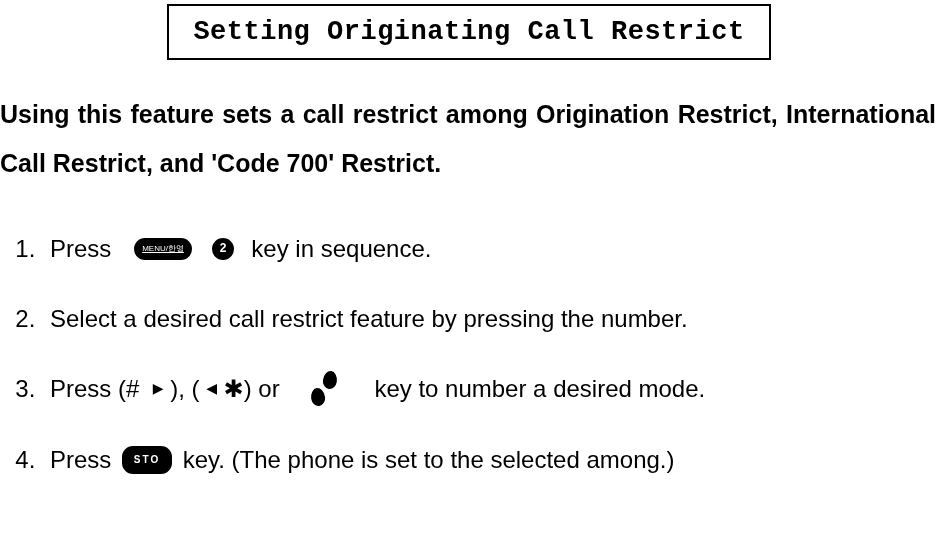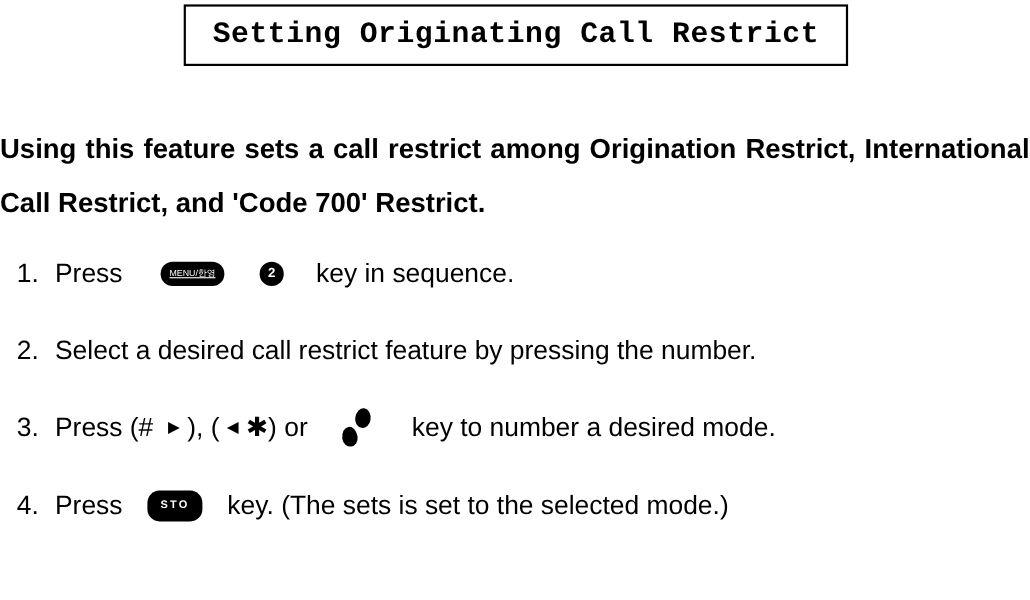--- a/index.html
+++ b/index.html
@@ -27,21 +27,21 @@
       align-items: center;
       justify-content: center;
       font-family: "Courier New", Courier, monospace;
       font-weight: bold;
       font-size: 27px;
       letter-spacing: 0.5px;
     }
     .intro {
       position: absolute;
       left: 0px;
-      top: 112px;
+      top: 90px;
       width: 936px;
       font-size: 25px;
       font-weight: bold;
       line-height: 1.95;
       text-align: justify;
       text-align-last: left;
     }
     ol.steps {
       position: absolute;
       left: 0px;
@@ -52,21 +52,21 @@
       font-size: 24px;
       line-height: 1.4;
     }
     ol.steps > li {
       margin: 0 0 36px 0;
       padding-left: 8px;
     }
     .step-line {
       display: inline-flex;
       align-items: center;
-      gap: 12px;
+      gap: 0;
       flex-wrap: wrap;
     }
     .txt { white-space: pre; }
     .menu-pill {
       display: inline-flex;
       align-items: center;
       justify-content: center;
       width: 58px;
       height: 22px;
       background: #000;
@@ -180,19 +180,19 @@
         <span class="txt">    key to number a desired mode.</span>
       </span>
     </li>
 
     <li>
       <span class="step-line">
         <span class="txt">Press </span>
         <span class="sto-pill">
           <span>STO</span>
         </span>
-        <span class="txt"> key. (The sets is set to the selected mode.)</span>
+        <span class="txt"> key. (The phone is set to the selected among.)</span>
       </span>
     </li>
 
   </ol>
 
 </div>
 
 </body></html>

